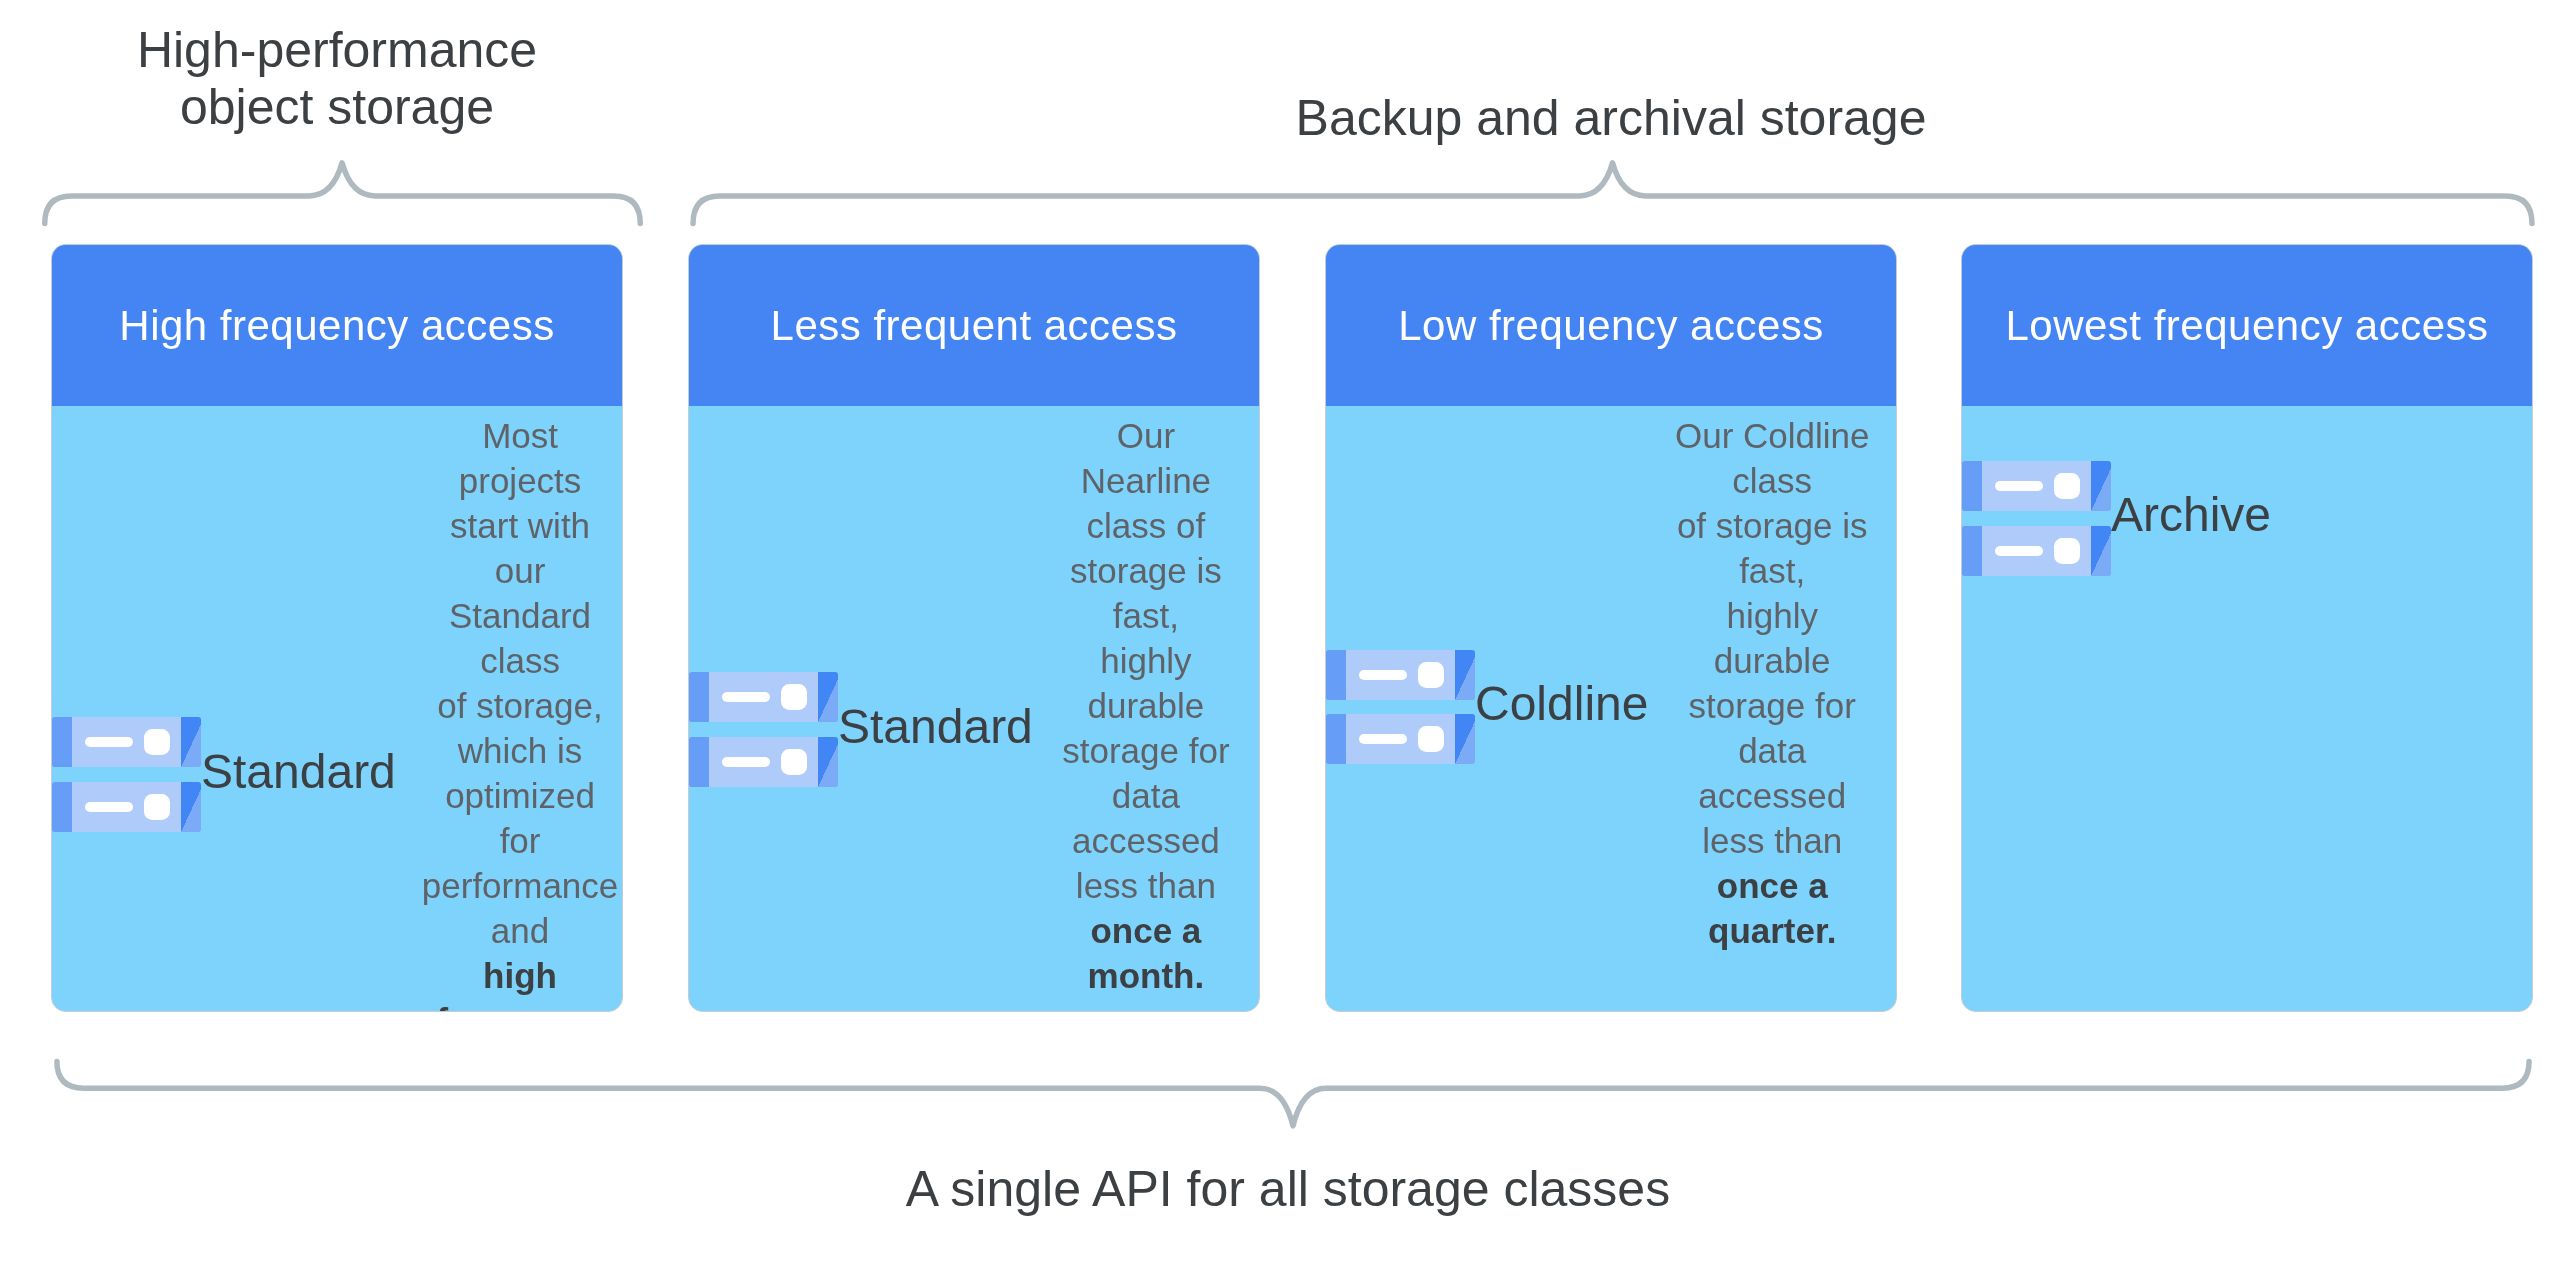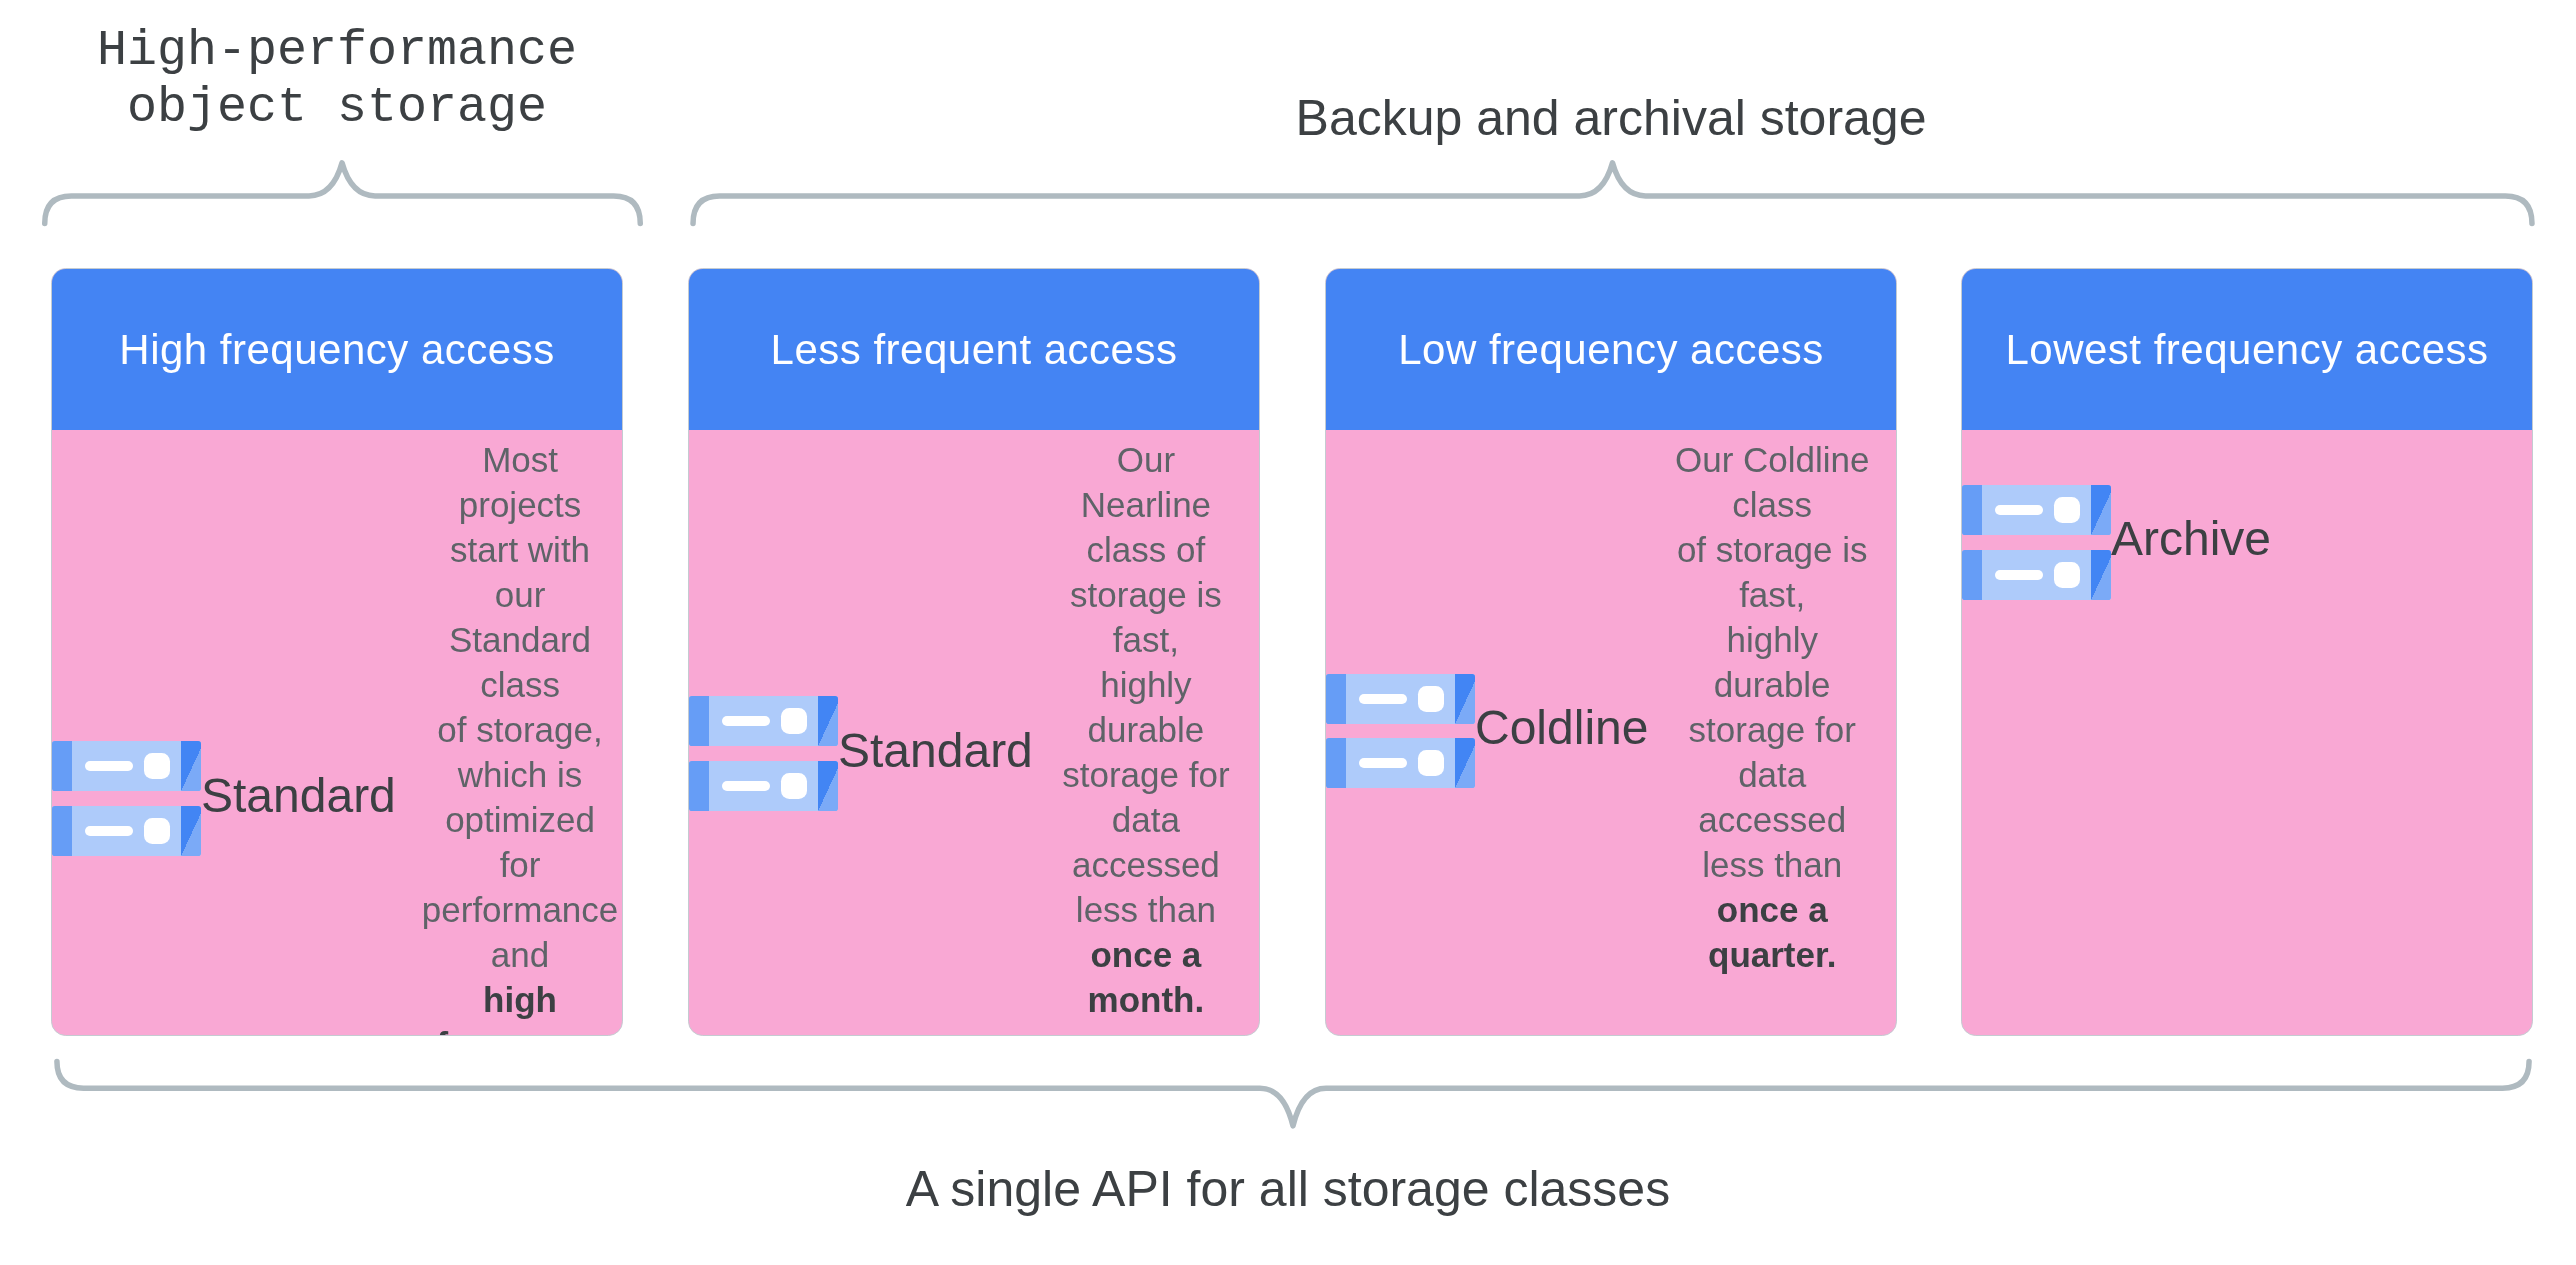--- a/index.html
+++ b/index.html
@@ -20,33 +20,33 @@
     font-family:"Liberation Sans", sans-serif;
     color:var(--text-dark);
   }
   .abs{position:absolute;}
 
   
   .group-label{
     font-size:50px;line-height:57px;font-weight:500;
     text-align:center;color:var(--text-dark);white-space:pre-line;
   }
-  #label-primary{left:51px;top:22px;width:572px;font-family:Liberation Mono, monospace;}
+  #label-primary{left:51px;top:22px;width:572px;}
   #label-secondary{left:688px;top:90px;width:1846px;}
 
   
   svg.brace{display:block;}
   svg.brace path{fill:none;stroke:var(--brace);stroke-width:6;stroke-linecap:round;stroke-linejoin:round;}
   #brace-primary{left:41px;top:150px;}
   #brace-secondary{left:688px;top:150px;}
   #brace-bottom{left:51px;top:1057px;}
 
   
   .card{
-    top:268px;width:572px;height:768px;background:#f9a8d4;
+    top:244px;width:572px;height:768px;background:#7dd3fc;
     border:1.8px solid var(--card-border);border-radius:14.7px;overflow:hidden;
   }
   .card-header{
     height:161px;background:var(--header-blue);
     display:flex;align-items:center;justify-content:center;
   }
   .card-header span{
     color:#ffffff;font-size:42px;font-weight:500;letter-spacing:0.5px;
   }
   .card-body{display:flex;flex-direction:row;align-items:center;}

